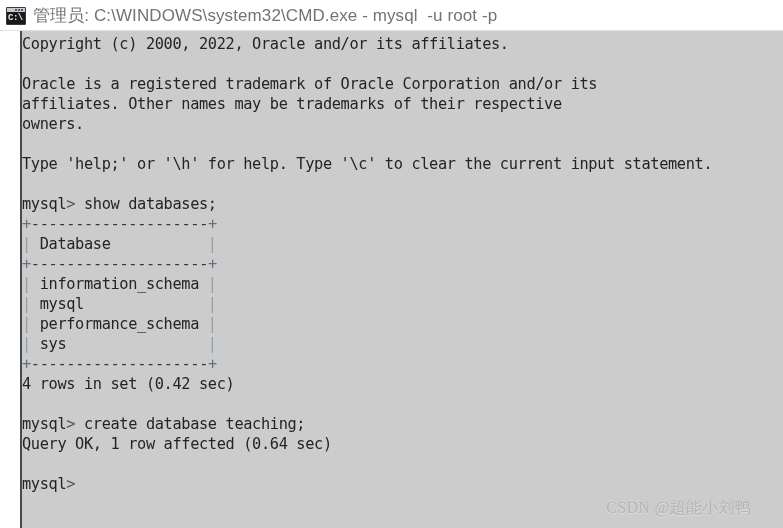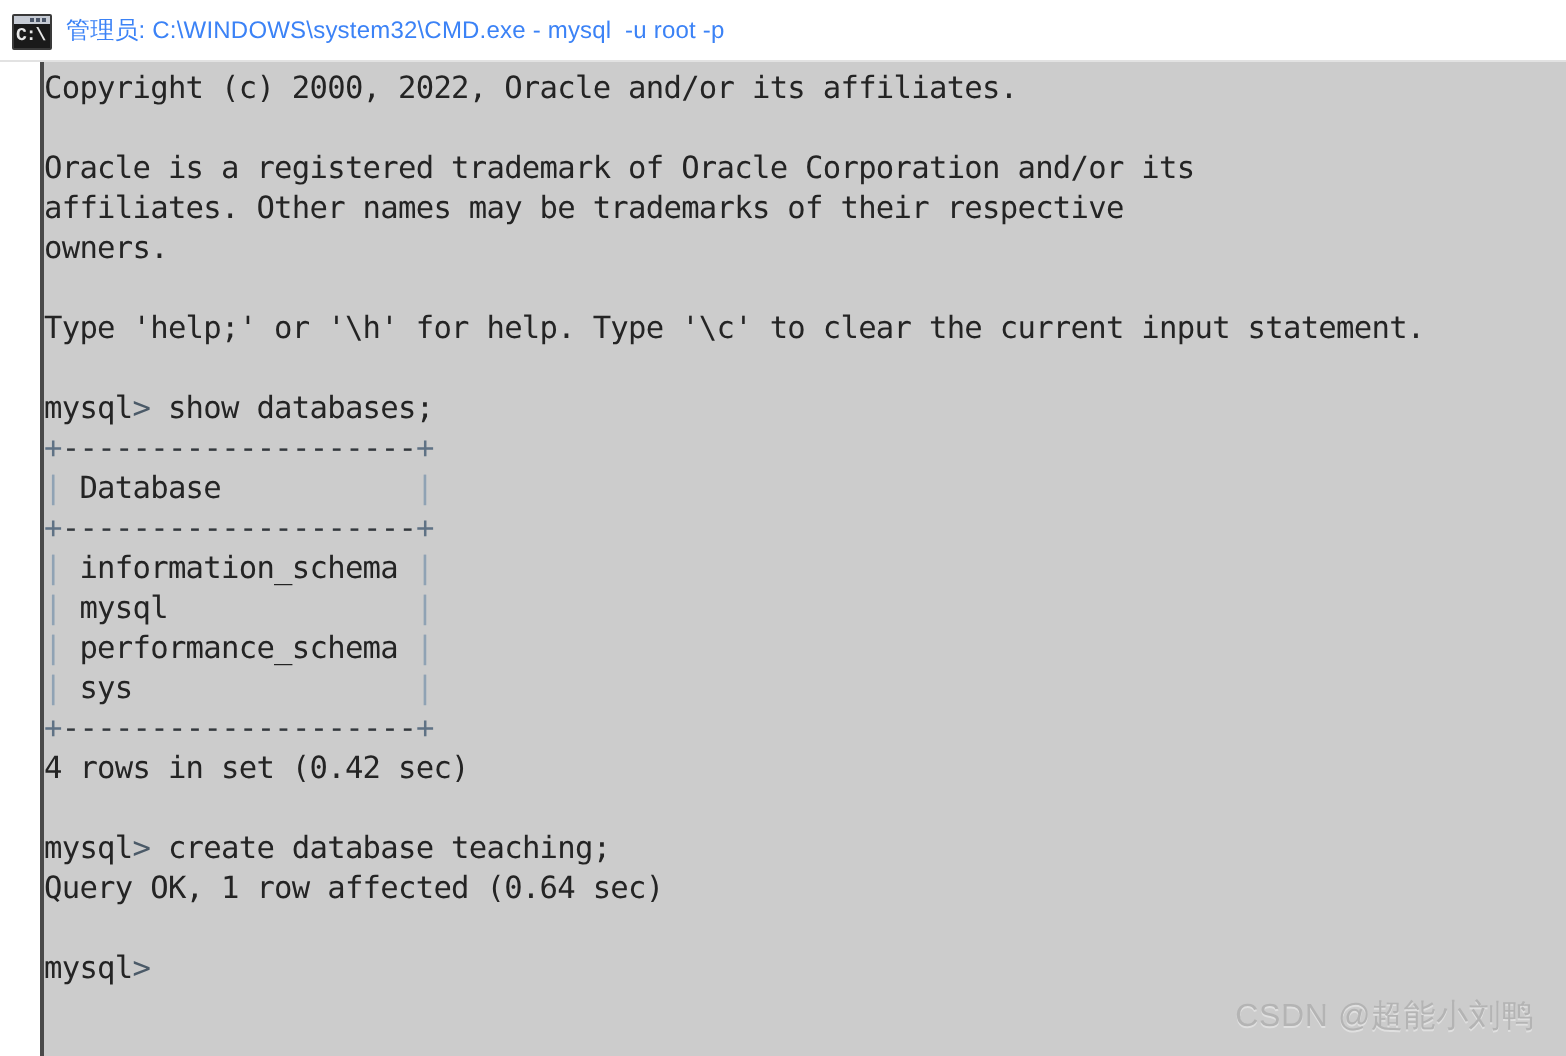--- a/index.html
+++ b/index.html
@@ -92,22 +92,22 @@
     font-size: 9px;
     line-height: 12px;
     letter-spacing: -0.5px;
     font-weight: bold;
     white-space: nowrap;
     overflow: hidden;
   }
 
   #title-text {
     font-family: "Liberation Sans", sans-serif;
-    font-size: 12px;
-    color: #3b82f6;
+    font-size: 17px;
+    color: #737373;
     white-space: pre;
     line-height: 31px;
     letter-spacing: 0.1px;
   }
 
   
   #console {
     position: absolute;
     left: 0;
     top: 31px;
@@ -145,23 +145,23 @@
   .dash {
     color: #33383d;
   }
   .gt {
     color: #4b5a68;
   }
 
   
   #watermark {
     position: absolute;
-    right: 16px;
+    right: 32px;
     bottom: 9px;
-    font-family: Liberation Sans, sans-serif;
+    font-family: Liberation Serif, serif;
     font-size: 16px;
     color: #b4b4b4;
     text-shadow: 0 1px 0 #e0e0e0;
     white-space: pre;
     letter-spacing: 0.3px;
   }
 </style>
 </head>
 <body>
 

